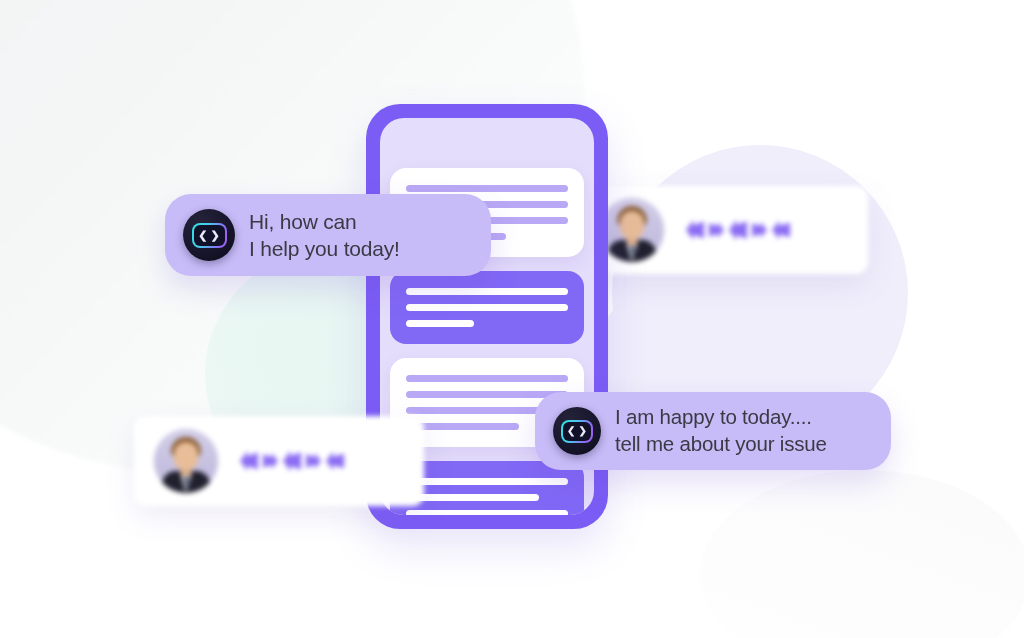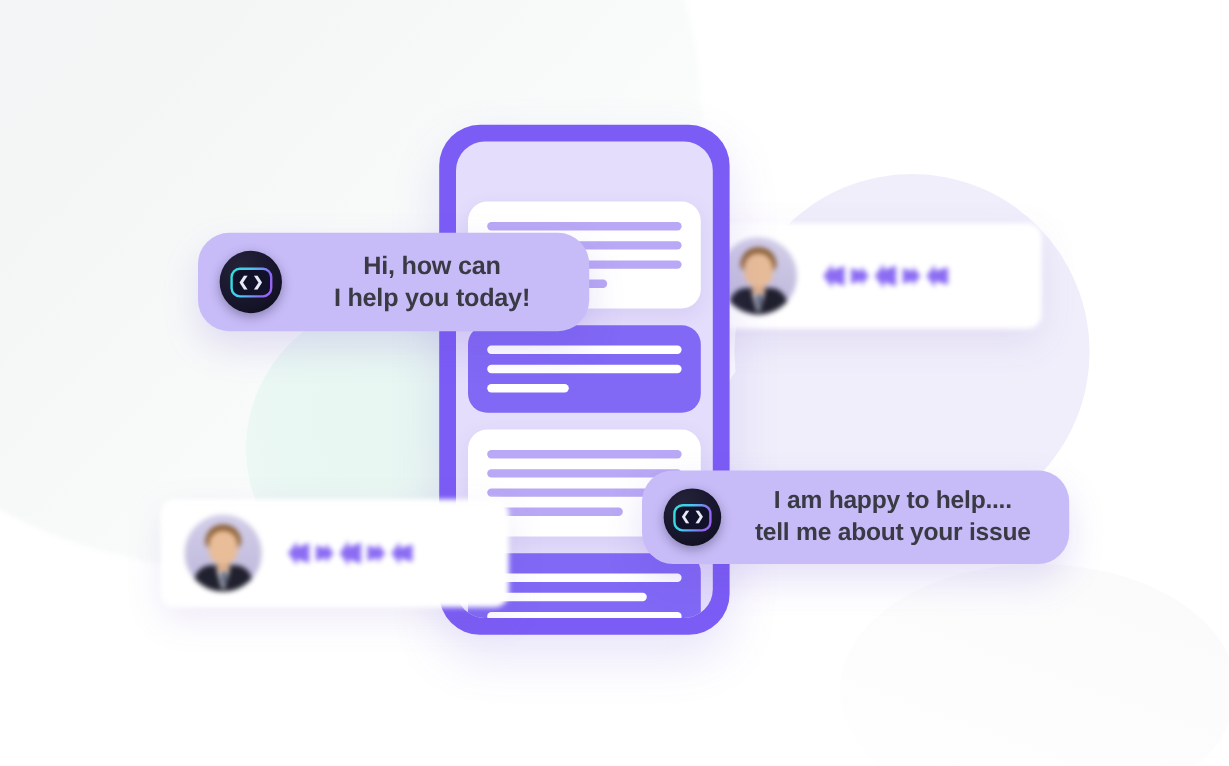--- a/index.html
+++ b/index.html
@@ -141,25 +141,25 @@
   .bubble-bottom {
     left: 535px;
     top: 392px;
     width: 320px;
     height: 78px;
     padding: 0 18px 0 18px;
     gap: 14px;
   }
   .bubble-text {
     flex: 1;
-    text-align: center;
+    text-align: left;
     color: #3a3a45;
     font-size: 21px;
     line-height: 1.30;
-    font-weight: 700;
+    font-weight: 400;
     letter-spacing: -0.2px;
     white-space: pre-line;
   }
   .bubble-bottom .bubble-text { font-size: 20.5px; }
 
   
   .bot-avatar {
     position: relative;
     width: 52px;
     height: 52px;
@@ -366,17 +366,17 @@
 
   <div class="chat-bubble bubble-bottom">
     <div class="bot-avatar sm">
       <div class="bot-face">
         <div class="bot-face-inner">
           <span>❮</span>
           <span>❯</span>
         </div>
       </div>
     </div>
-    <div class="bubble-text">I am happy to help....
+    <div class="bubble-text">I am happy to today....
 tell me about your issue</div>
   </div>
 
 </div>
 
 </body></html>

